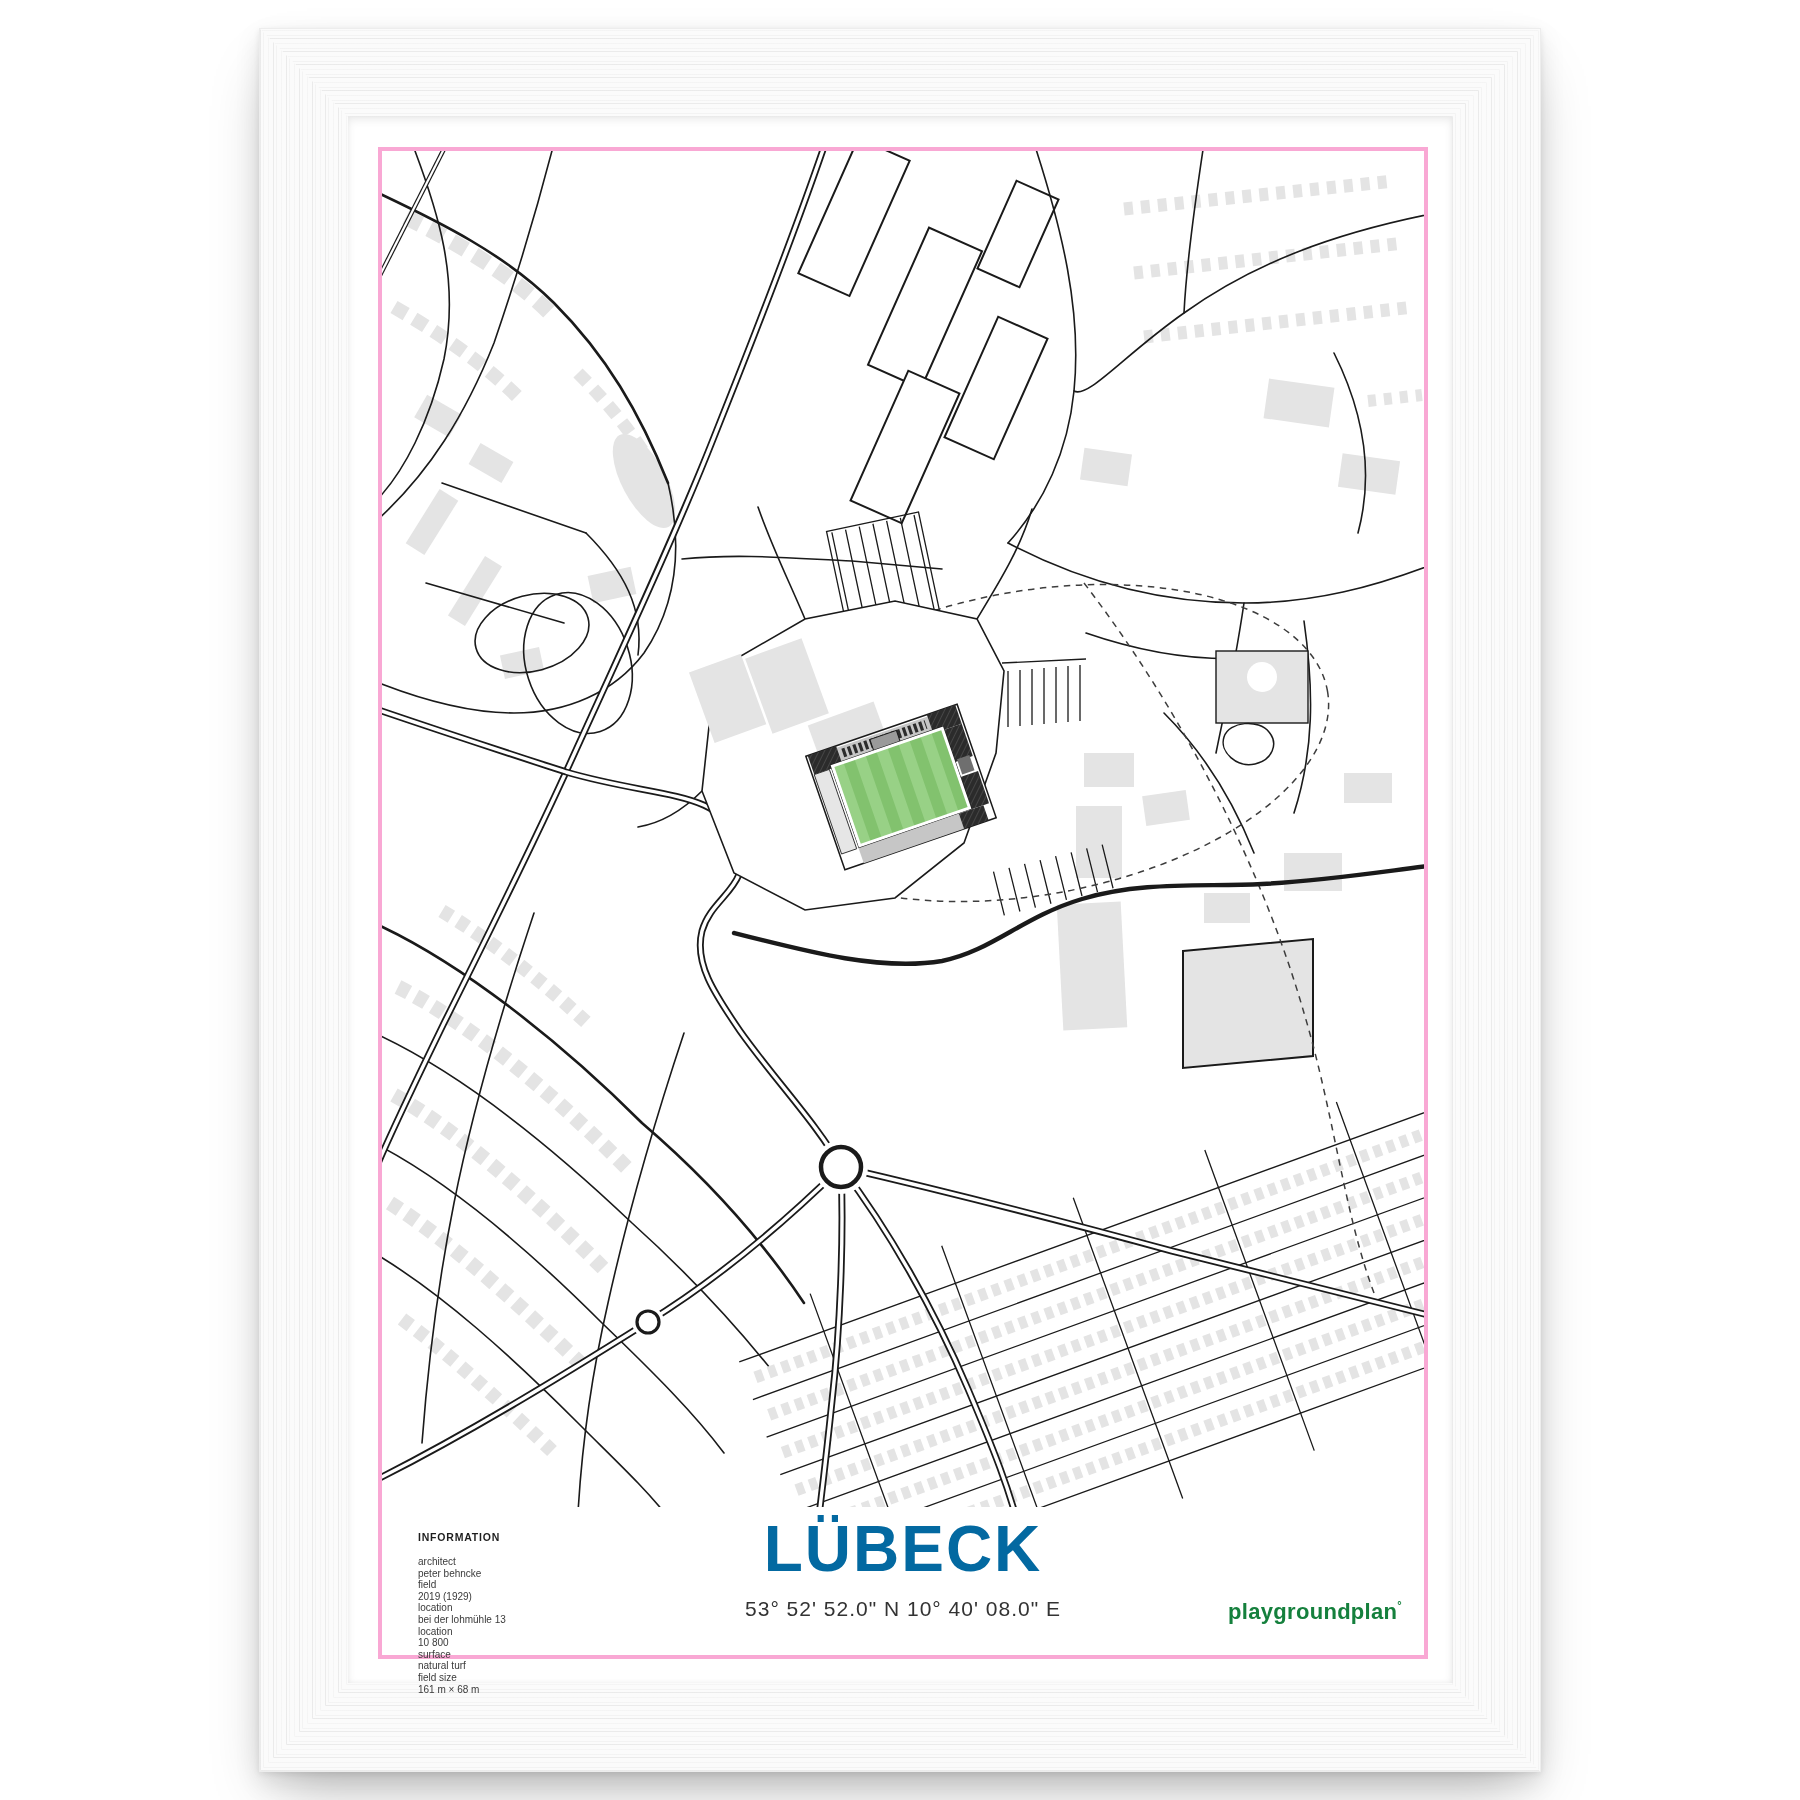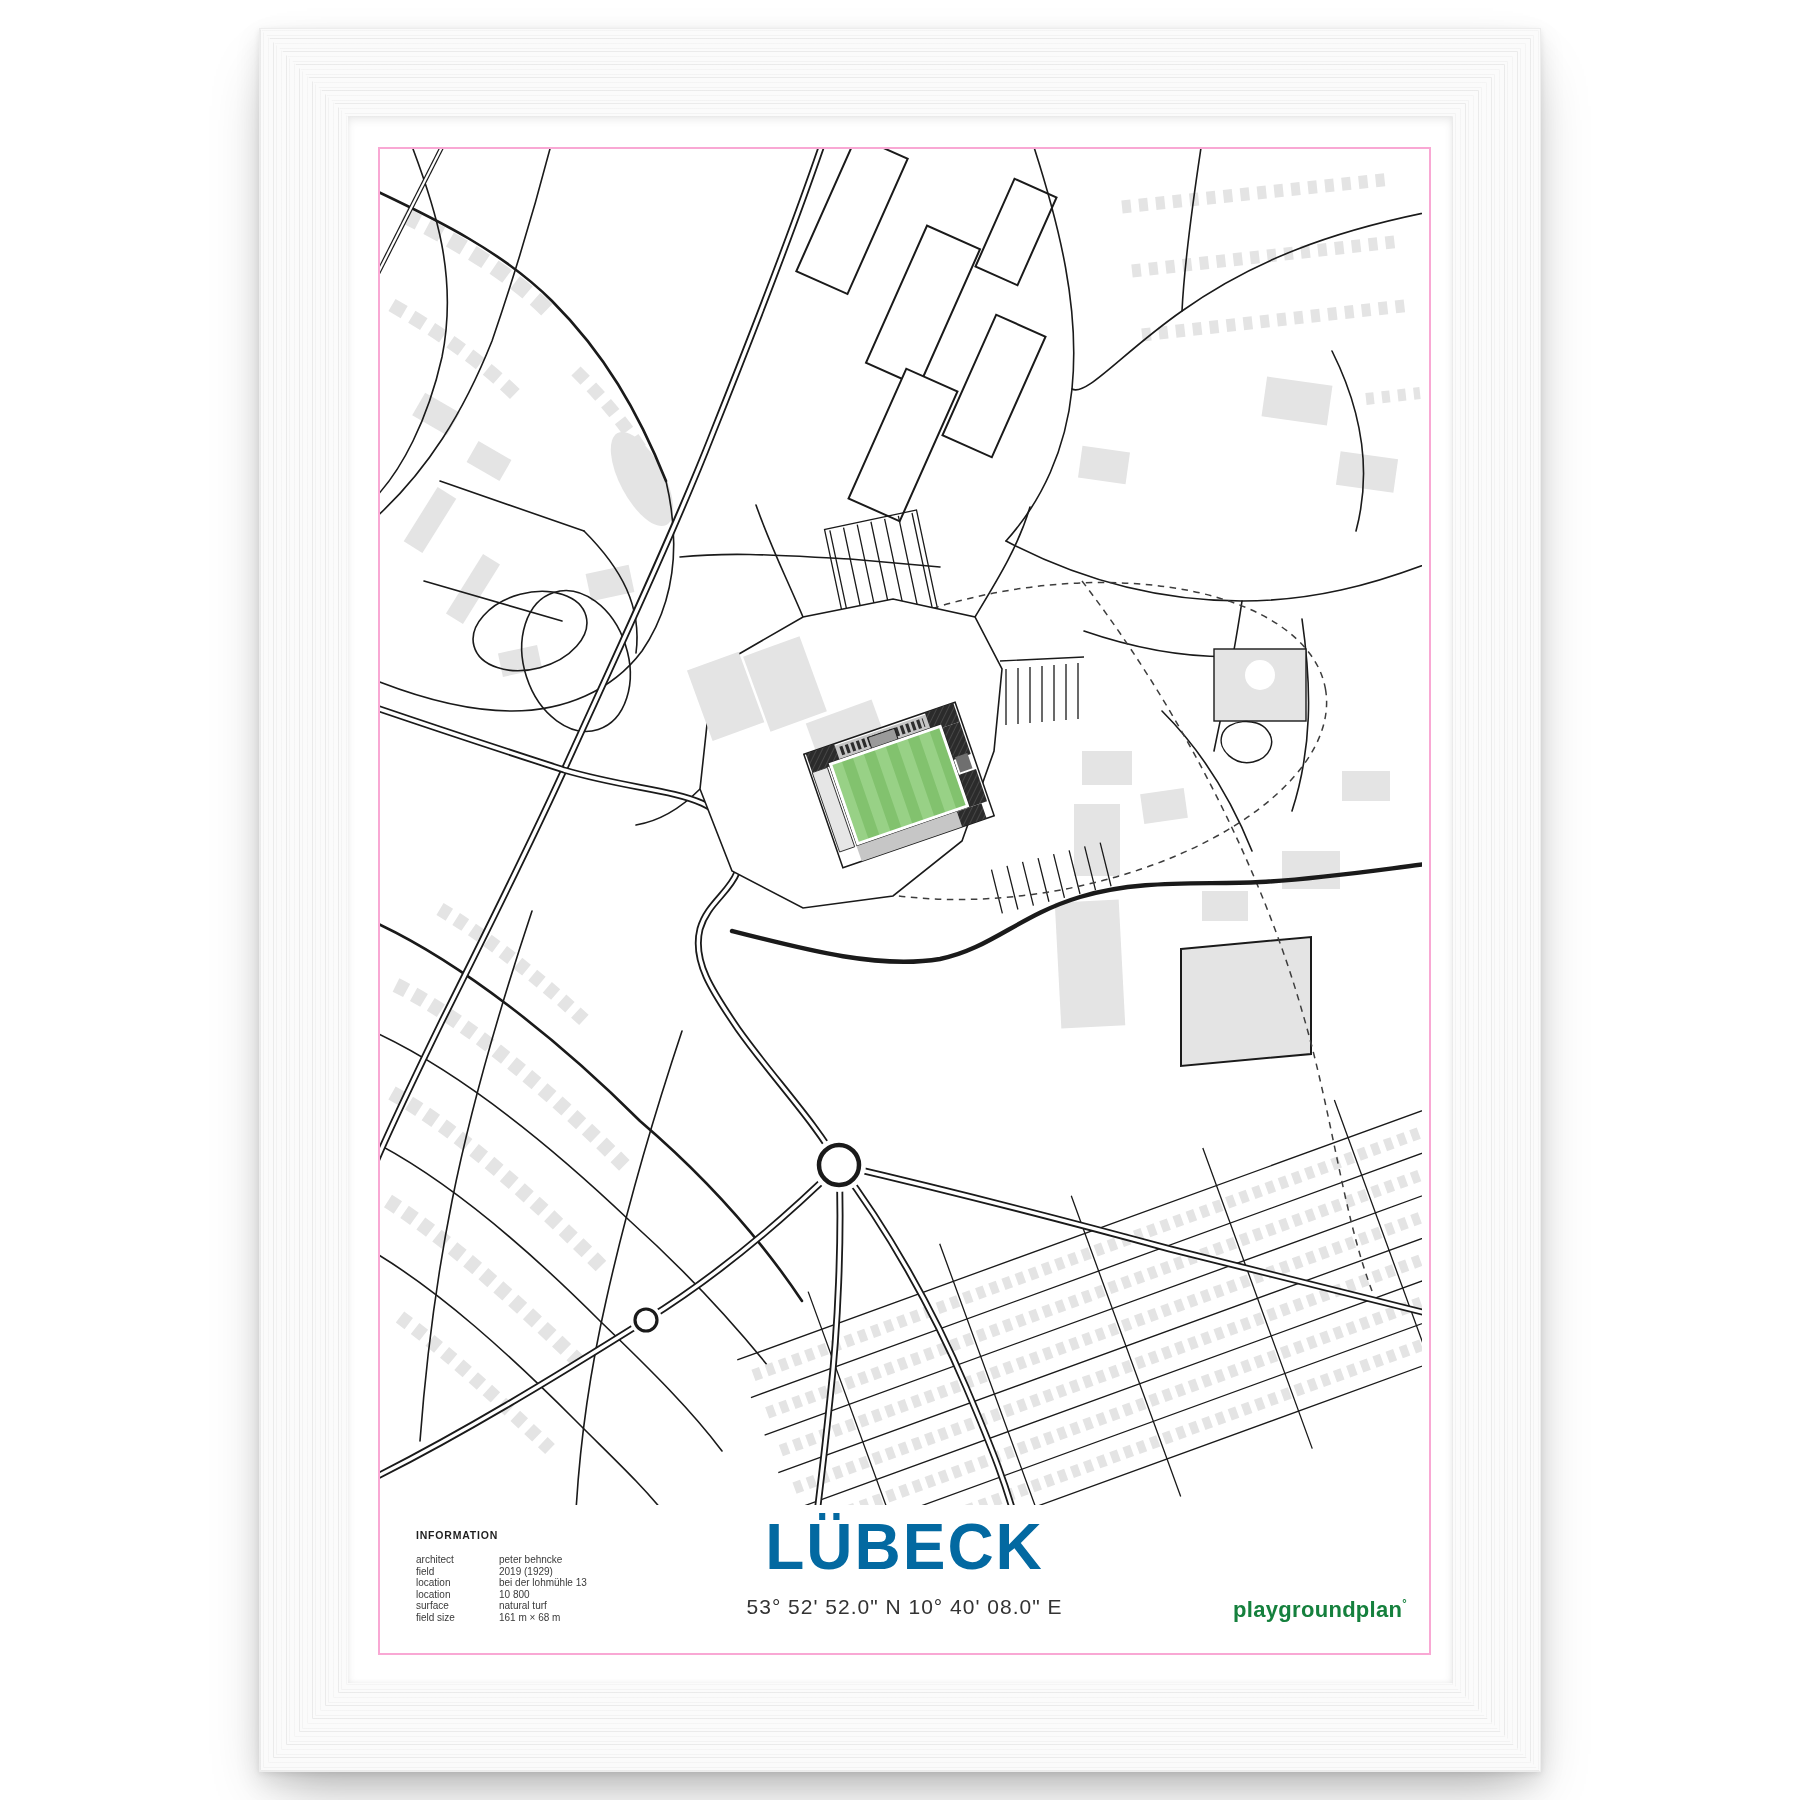--- a/index.html
+++ b/index.html
@@ -17,27 +17,27 @@
       repeating-linear-gradient(90deg, rgba(150,150,150,.16) 0 1px, rgba(255,255,255,0) 1px 3px,
         rgba(175,175,175,.10) 3px 4px, rgba(255,255,255,0) 4px 8px, rgba(160,160,160,.07) 8px 9px, rgba(255,255,255,0) 9px 13px);}
   .bar.top{left:0;top:0;right:0;height:88px;clip-path:polygon(0 0,100% 0,calc(100% - 88px) 100%,88px 100%);}
   .bar.bottom{left:0;bottom:0;right:0;height:88px;clip-path:polygon(88px 0,calc(100% - 88px) 0,100% 100%,0 100%);}
   .bar.left{left:0;top:0;bottom:0;width:88px;clip-path:polygon(0 0,100% 88px,100% calc(100% - 88px),0 100%);}
   .bar.right{right:0;top:0;bottom:0;width:88px;clip-path:polygon(0 88px,100% 0,100% 100%,0 calc(100% - 88px));}
   .mat{position:absolute;left:88px;top:88px;right:88px;bottom:88px;background:#ffffff;
        box-shadow:inset 0 3px 9px rgba(0,0,0,.08), inset 0 -1px 4px rgba(0,0,0,.04);}
   
   .panel{position:absolute;left:30px;top:30px;width:1042px;height:1504px;background:#ffffff;
-         border:2px solid #f9a8d4;padding-left:7px;}
+         border:4px solid #f9a8d4;}
   .panel-inner{position:absolute;inset:0;}
   .map-wrap{position:absolute;left:0;top:0;width:1042px;height:1356px;overflow:hidden;}
   
   .info{position:absolute;left:36px;top:1380px;color:#2b2b2b;}
   .info-heading{font-size:10.5px;font-weight:bold;letter-spacing:.8px;color:#1e1e1e;margin-bottom:13px;}
-  .info-row{display:flex;font-size:10px;line-height:11.6px;color:#3a3a3a;}
+  .info-row{display:flex;font-size:10px;line-height:11.6px;color:#3a3a3a;flex-direction:column;}
   .info-label{width:83px;}
   .info-value{white-space:nowrap;}
   .title-wrap{position:absolute;left:0;right:0;top:1366px;text-align:center;}
   .poster-title{font-size:64px;line-height:1;font-weight:bold;letter-spacing:2px;color:#0369a1;margin:0;}
   .poster-coords{margin-top:16px;font-size:21px;letter-spacing:1px;color:#333333;}
   .brand{position:absolute;right:22px;top:1448px;font-size:22px;font-weight:bold;color:#15803d;letter-spacing:.3px;}
   .brand sup{font-size:11px;vertical-align:10px;}
   
   svg.map{display:block;}
   .ln{fill:none;stroke:var(--c-street,#1a1a1a);stroke-width:1.6;stroke-linecap:round;stroke-linejoin:round;}

